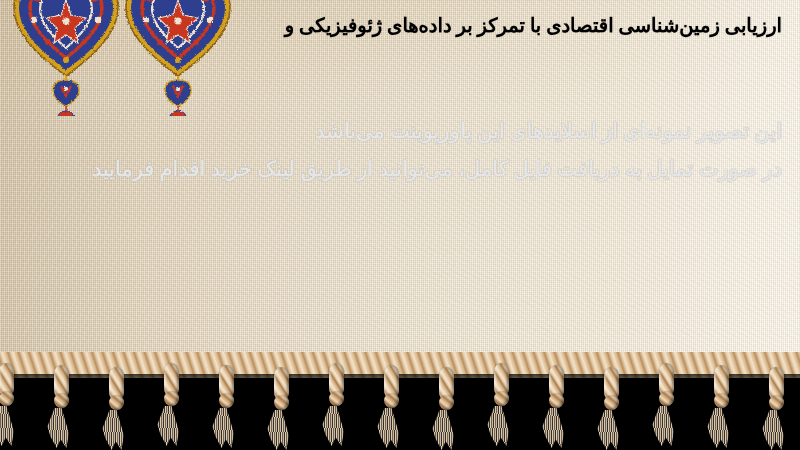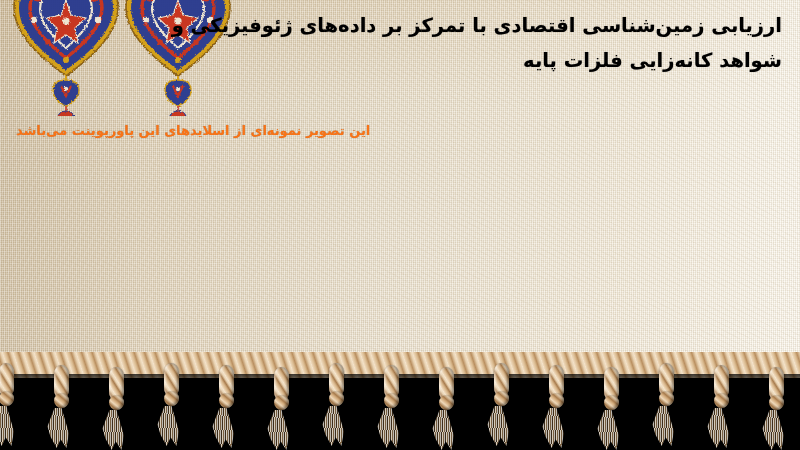--- a/index.html
+++ b/index.html
@@ -95,20 +95,21 @@
     height: 150px;
     pointer-events: none;
   }
 
   
   .text-layer {
     position: absolute;
     left: 0; top: 0;
     width: 800px;
     height: 372px;
+    font-family: Liberation Serif, serif;
   }
   .title {
     position: absolute;
     top: 8px;
     right: 18px;
     width: 566px;
     text-align: right;
     color: #000000;
     font-weight: bold;
     font-size: 19.5px;
@@ -117,24 +118,24 @@
     text-shadow: 0 0 1px rgba(0,0,0,0.35);
   }
   .title .tline { display: block; white-space: nowrap; }
   .title .tline.l2 { padding-left: 144px; }
 
   .body-block {
     position: absolute;
     top: 112px;
     right: 18px;
     width: 766px;
-    text-align: left;
-    color: #f97316;
+    text-align: right;
+    color: #e5e5e5;
     font-weight: bold;
-    font-size: 13px;
+    font-size: 21px;
     line-height: 38px;
     text-shadow: 0 0 1px rgba(0,0,0,0.30);
   }
   .body-block .bline { display: block; white-space: nowrap; }
 
   
   .fringe-zone {
     position: absolute;
     left: 0;
     top: 352px;
@@ -288,25 +289,25 @@
         <use href="#medallion" x="66" y="58"></use>
         <use href="#medallion" x="178" y="58"></use>
       </g>
     </svg>
   </div>
 
   <div class="text-layer">
 
     <div class="title">
       <span class="tline l1">ارزیابی زمین‌شناسی اقتصادی با تمرکز بر داده‌های ژئوفیزیکی و</span>
-      <span class="tline l2">شواهد کانه‌زایی فلزات پایه</span>
     </div>
 
     <div class="body-block">
       <span class="bline">این تصویر نمونه‌ای از اسلایدهای این پاورپوینت می‌باشد</span>
+      <span class="bline">در صورت تمایل به دریافت فایل کامل، می‌توانید از طریق لینک خرید اقدام فرمایید</span>
     </div>
 
   </div>
 
   <div class="fringe-zone">
     <div class="cord-top-blend"></div>
     <div class="cord"></div>
     <div class="fringe-shadow"></div>
     <div id="tassels">
         <div class="tassel" style="left: -2px; top: 11px;">

